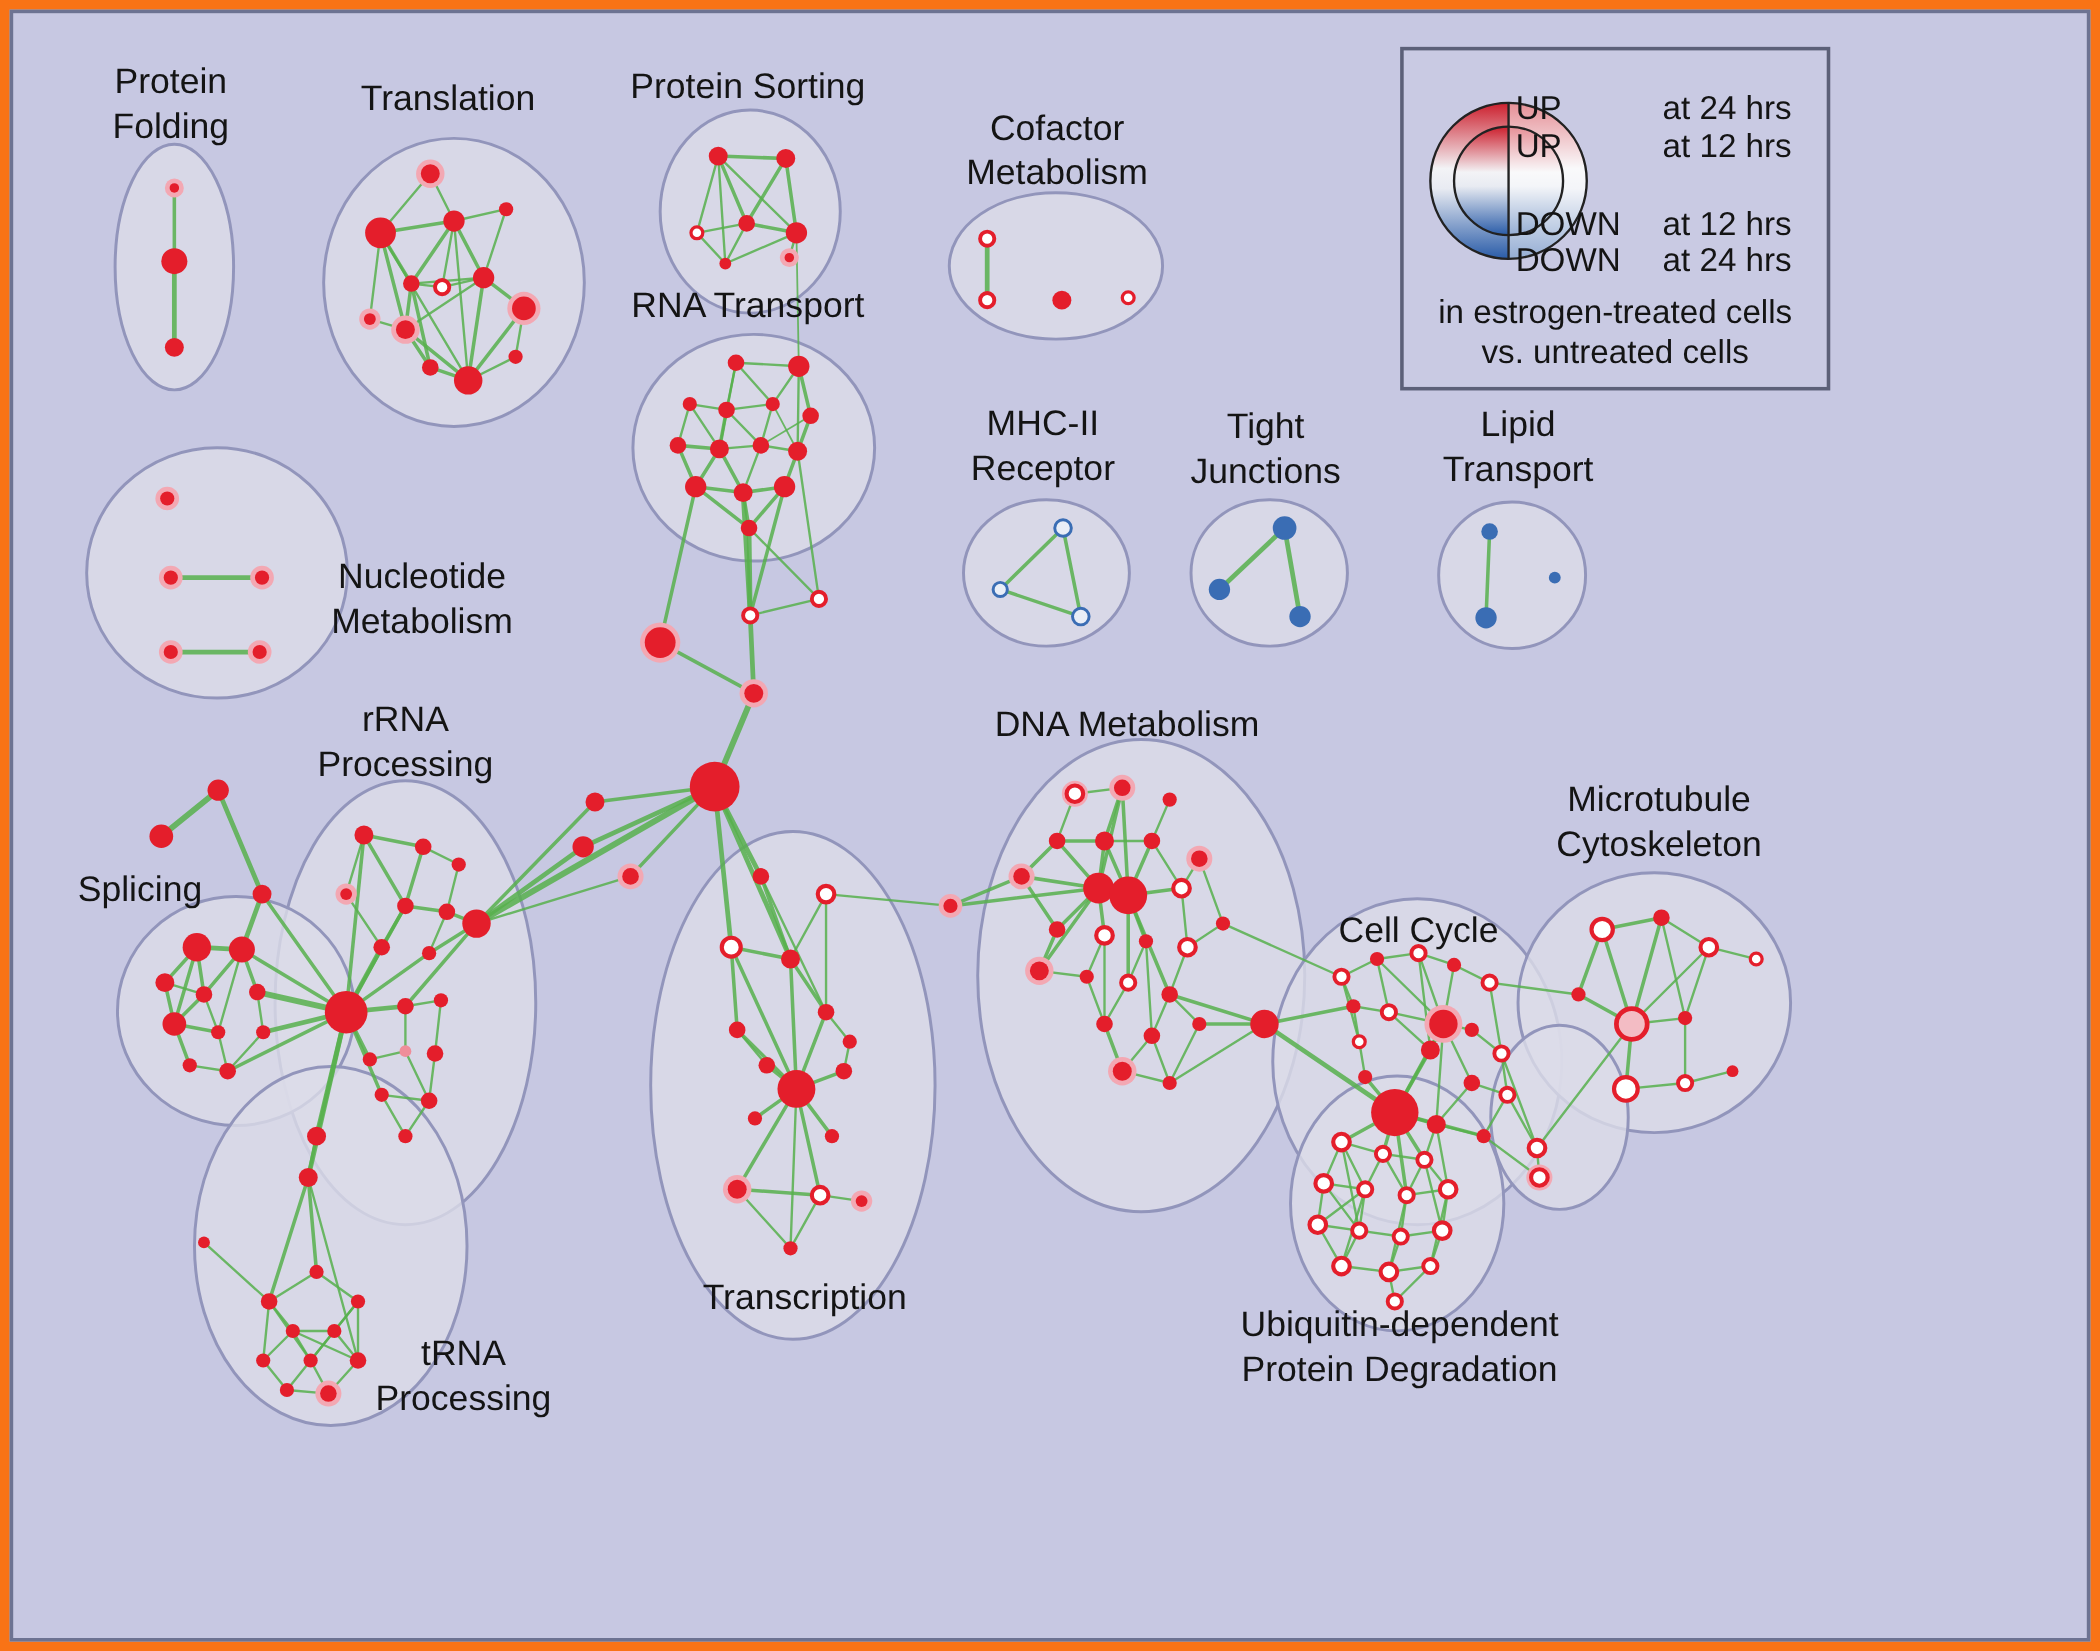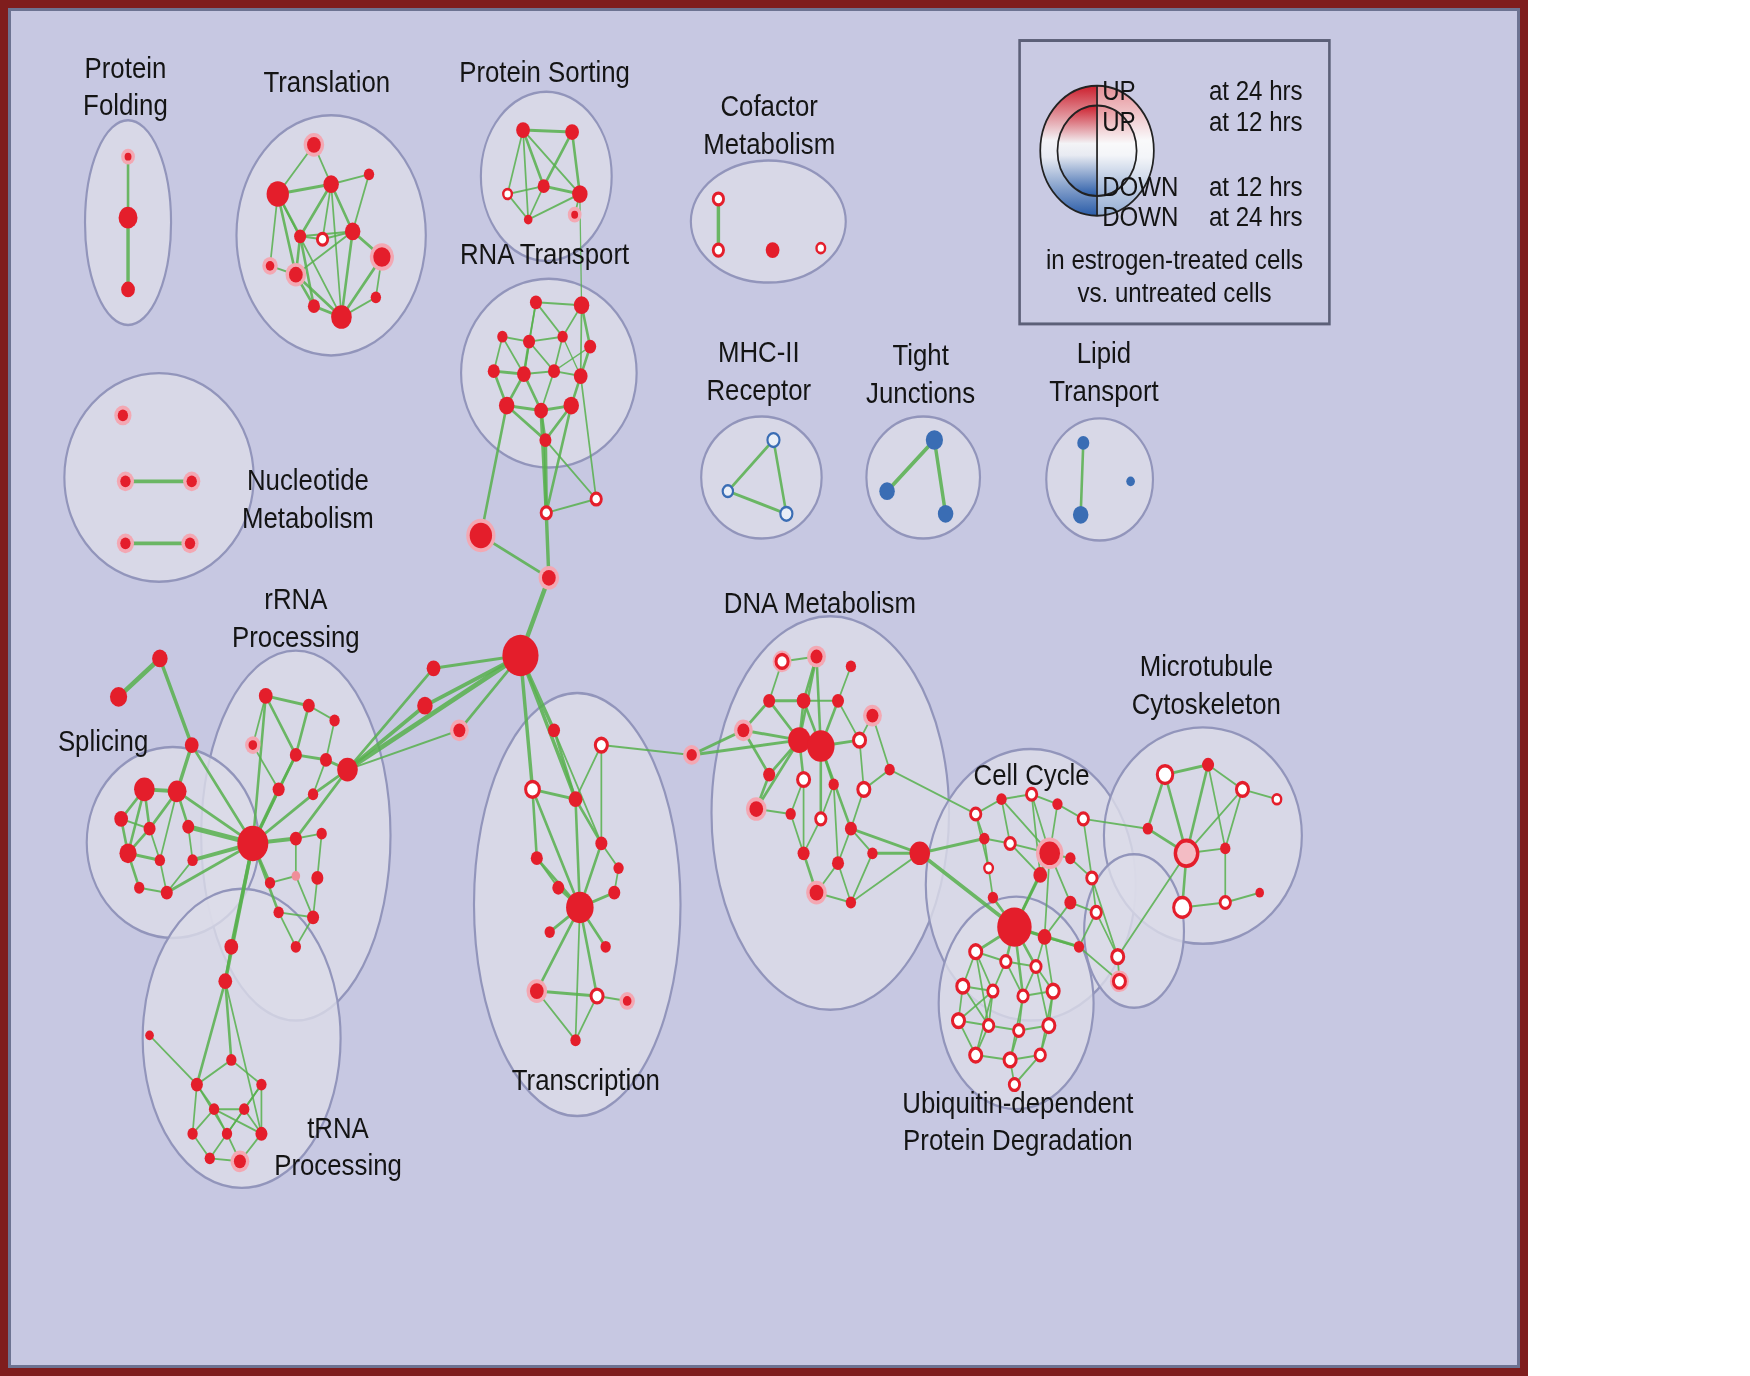--- a/index.html
+++ b/index.html
@@ -1,16 +1,16 @@
 <!DOCTYPE html>
 <html><head>
 <meta charset="utf-8">
 <style>
   html,body{margin:0;padding:0;background:#ffffff;}
-  .figure{width:1528px;height:1376px;box-sizing:border-box;background:#7f1d1d;padding:8px;}
+  .figure{width:1750px;height:1376px;box-sizing:border-box;background:#f97316;padding:8px;}
   .inner{width:100%;height:100%;box-sizing:border-box;border:3px solid #6d7392;background:#c7c8e2;position:relative;overflow:hidden;}
   svg{display:block;}
   .clabel{font-family:"Liberation Sans",sans-serif;font-size:30px;fill:#141414;}
   .ltext{font-family:"Liberation Sans",sans-serif;font-size:28px;fill:#141414;}
   .lcap{font-family:"Liberation Sans",sans-serif;font-size:28px;fill:#141414;text-anchor:middle;}
   .legend-box{fill:rgba(255,255,255,0.04);stroke:#5c6078;stroke-width:3;}
 </style>
 </head>
 <body>
 

